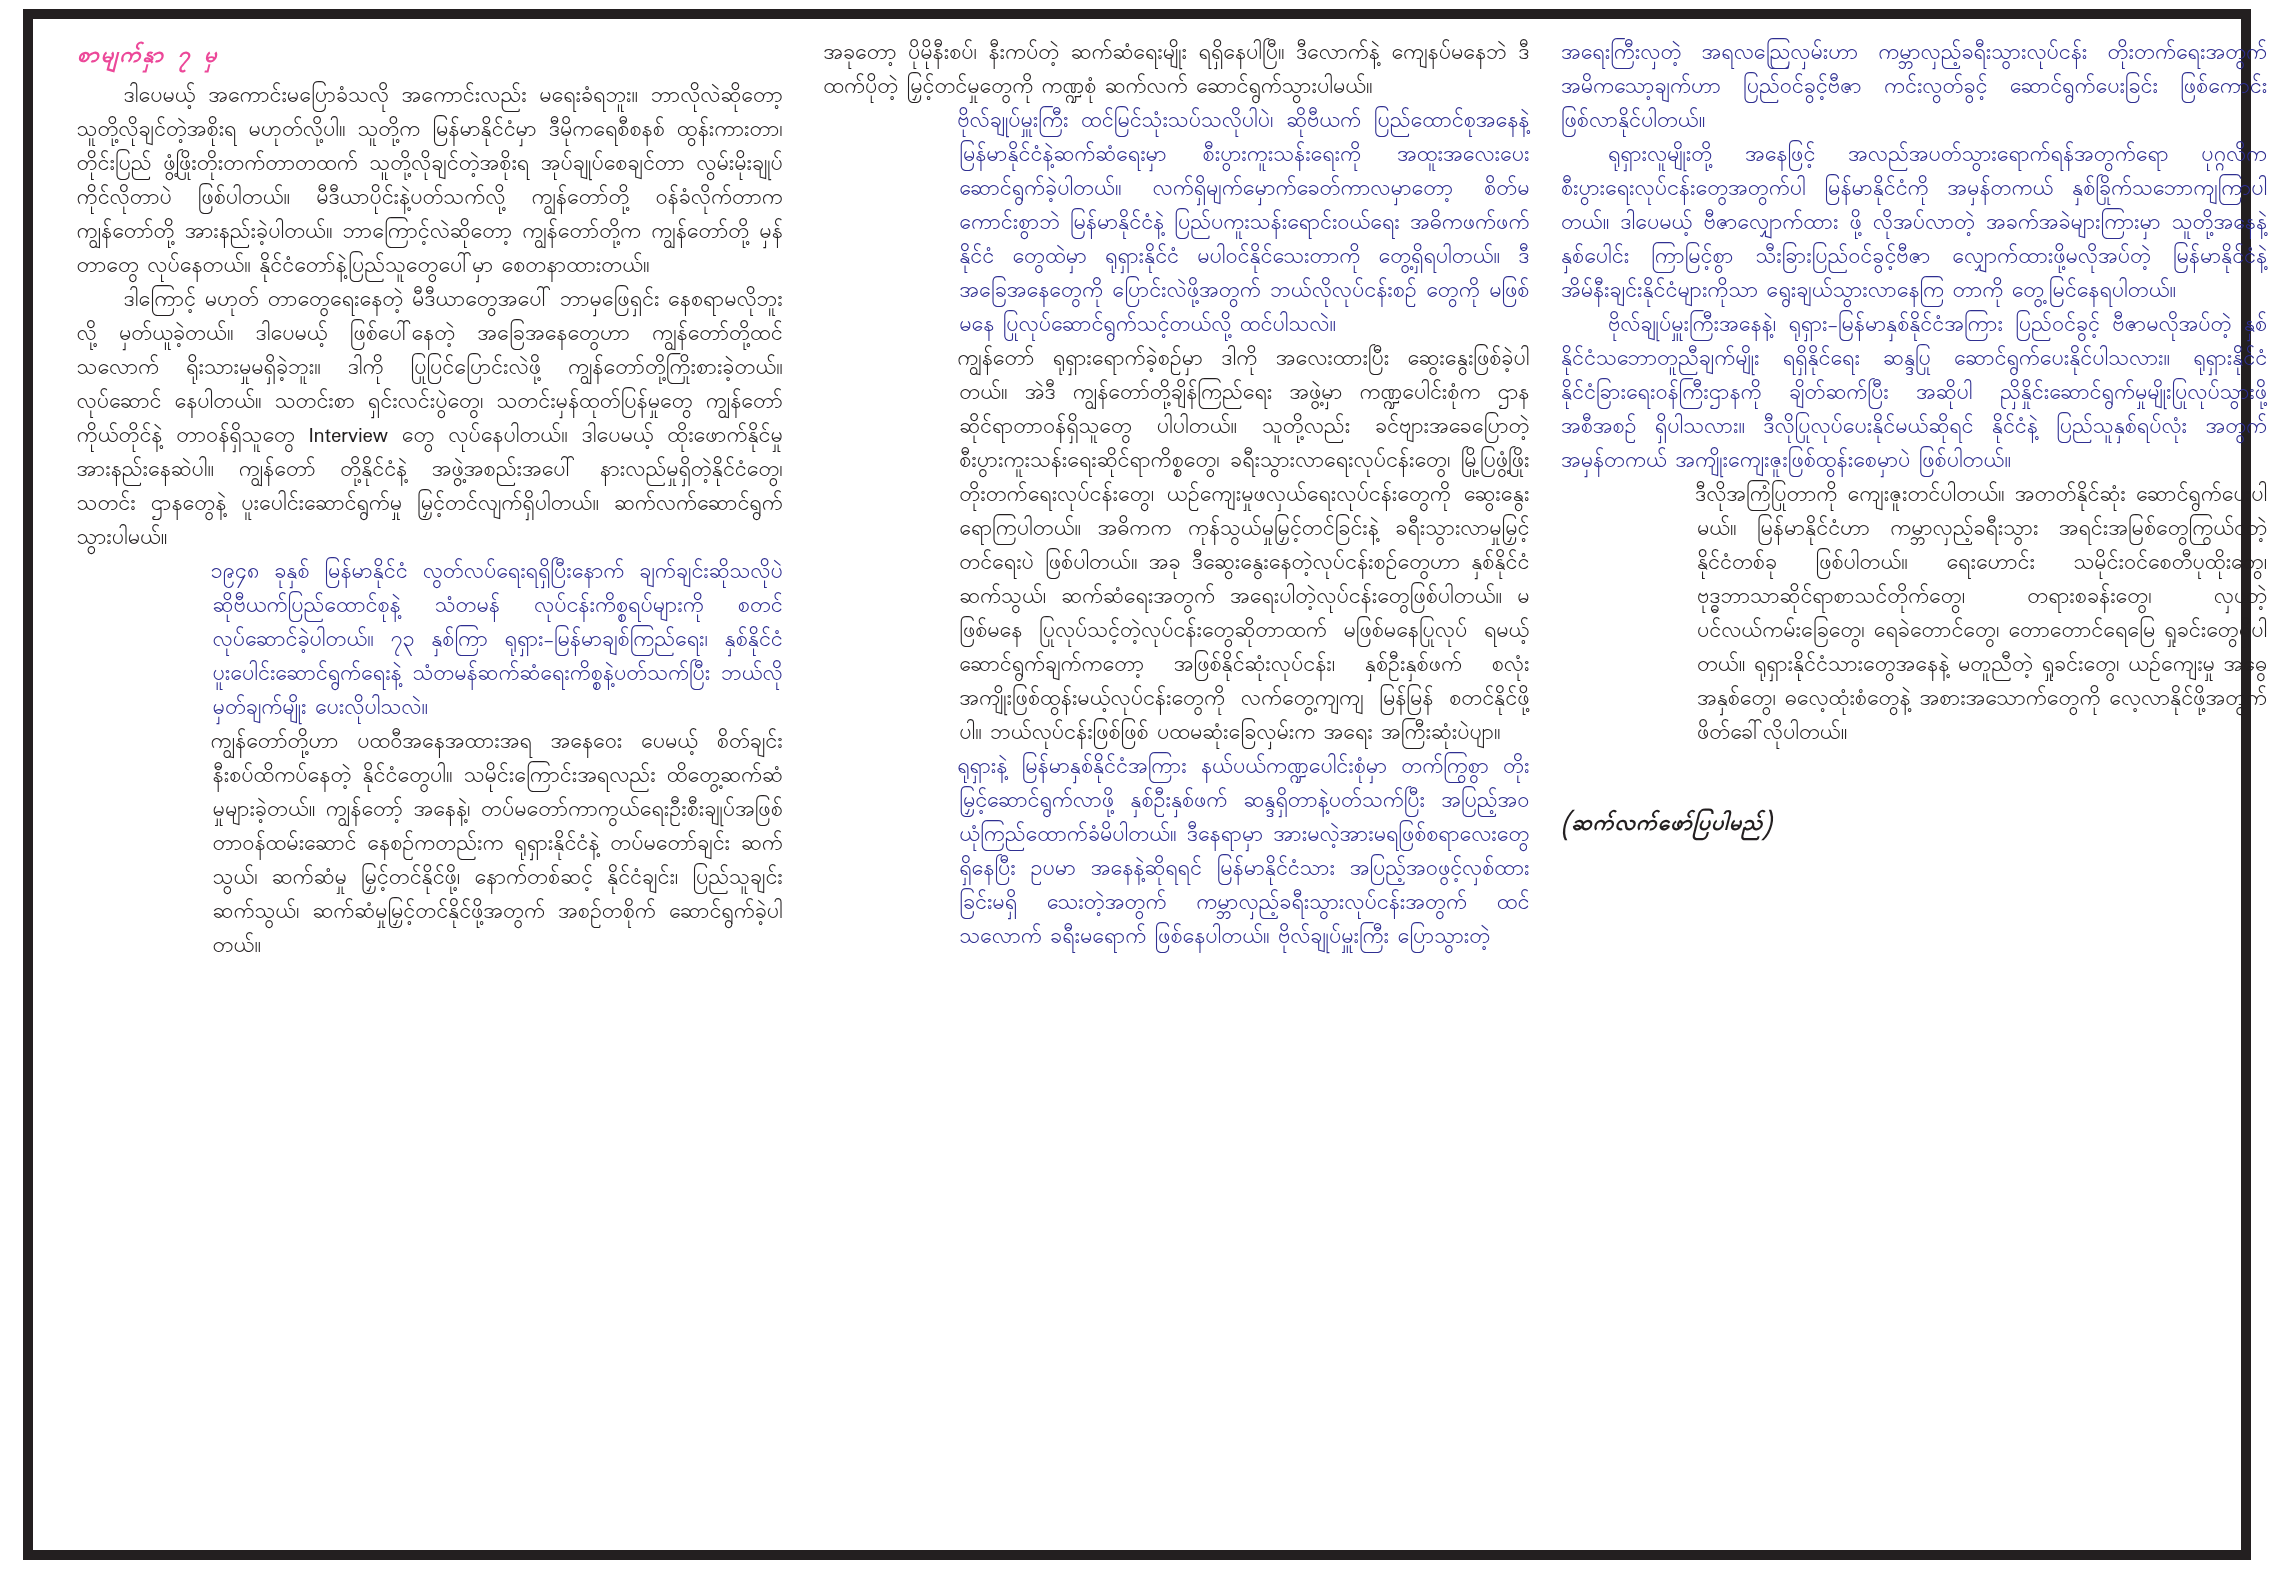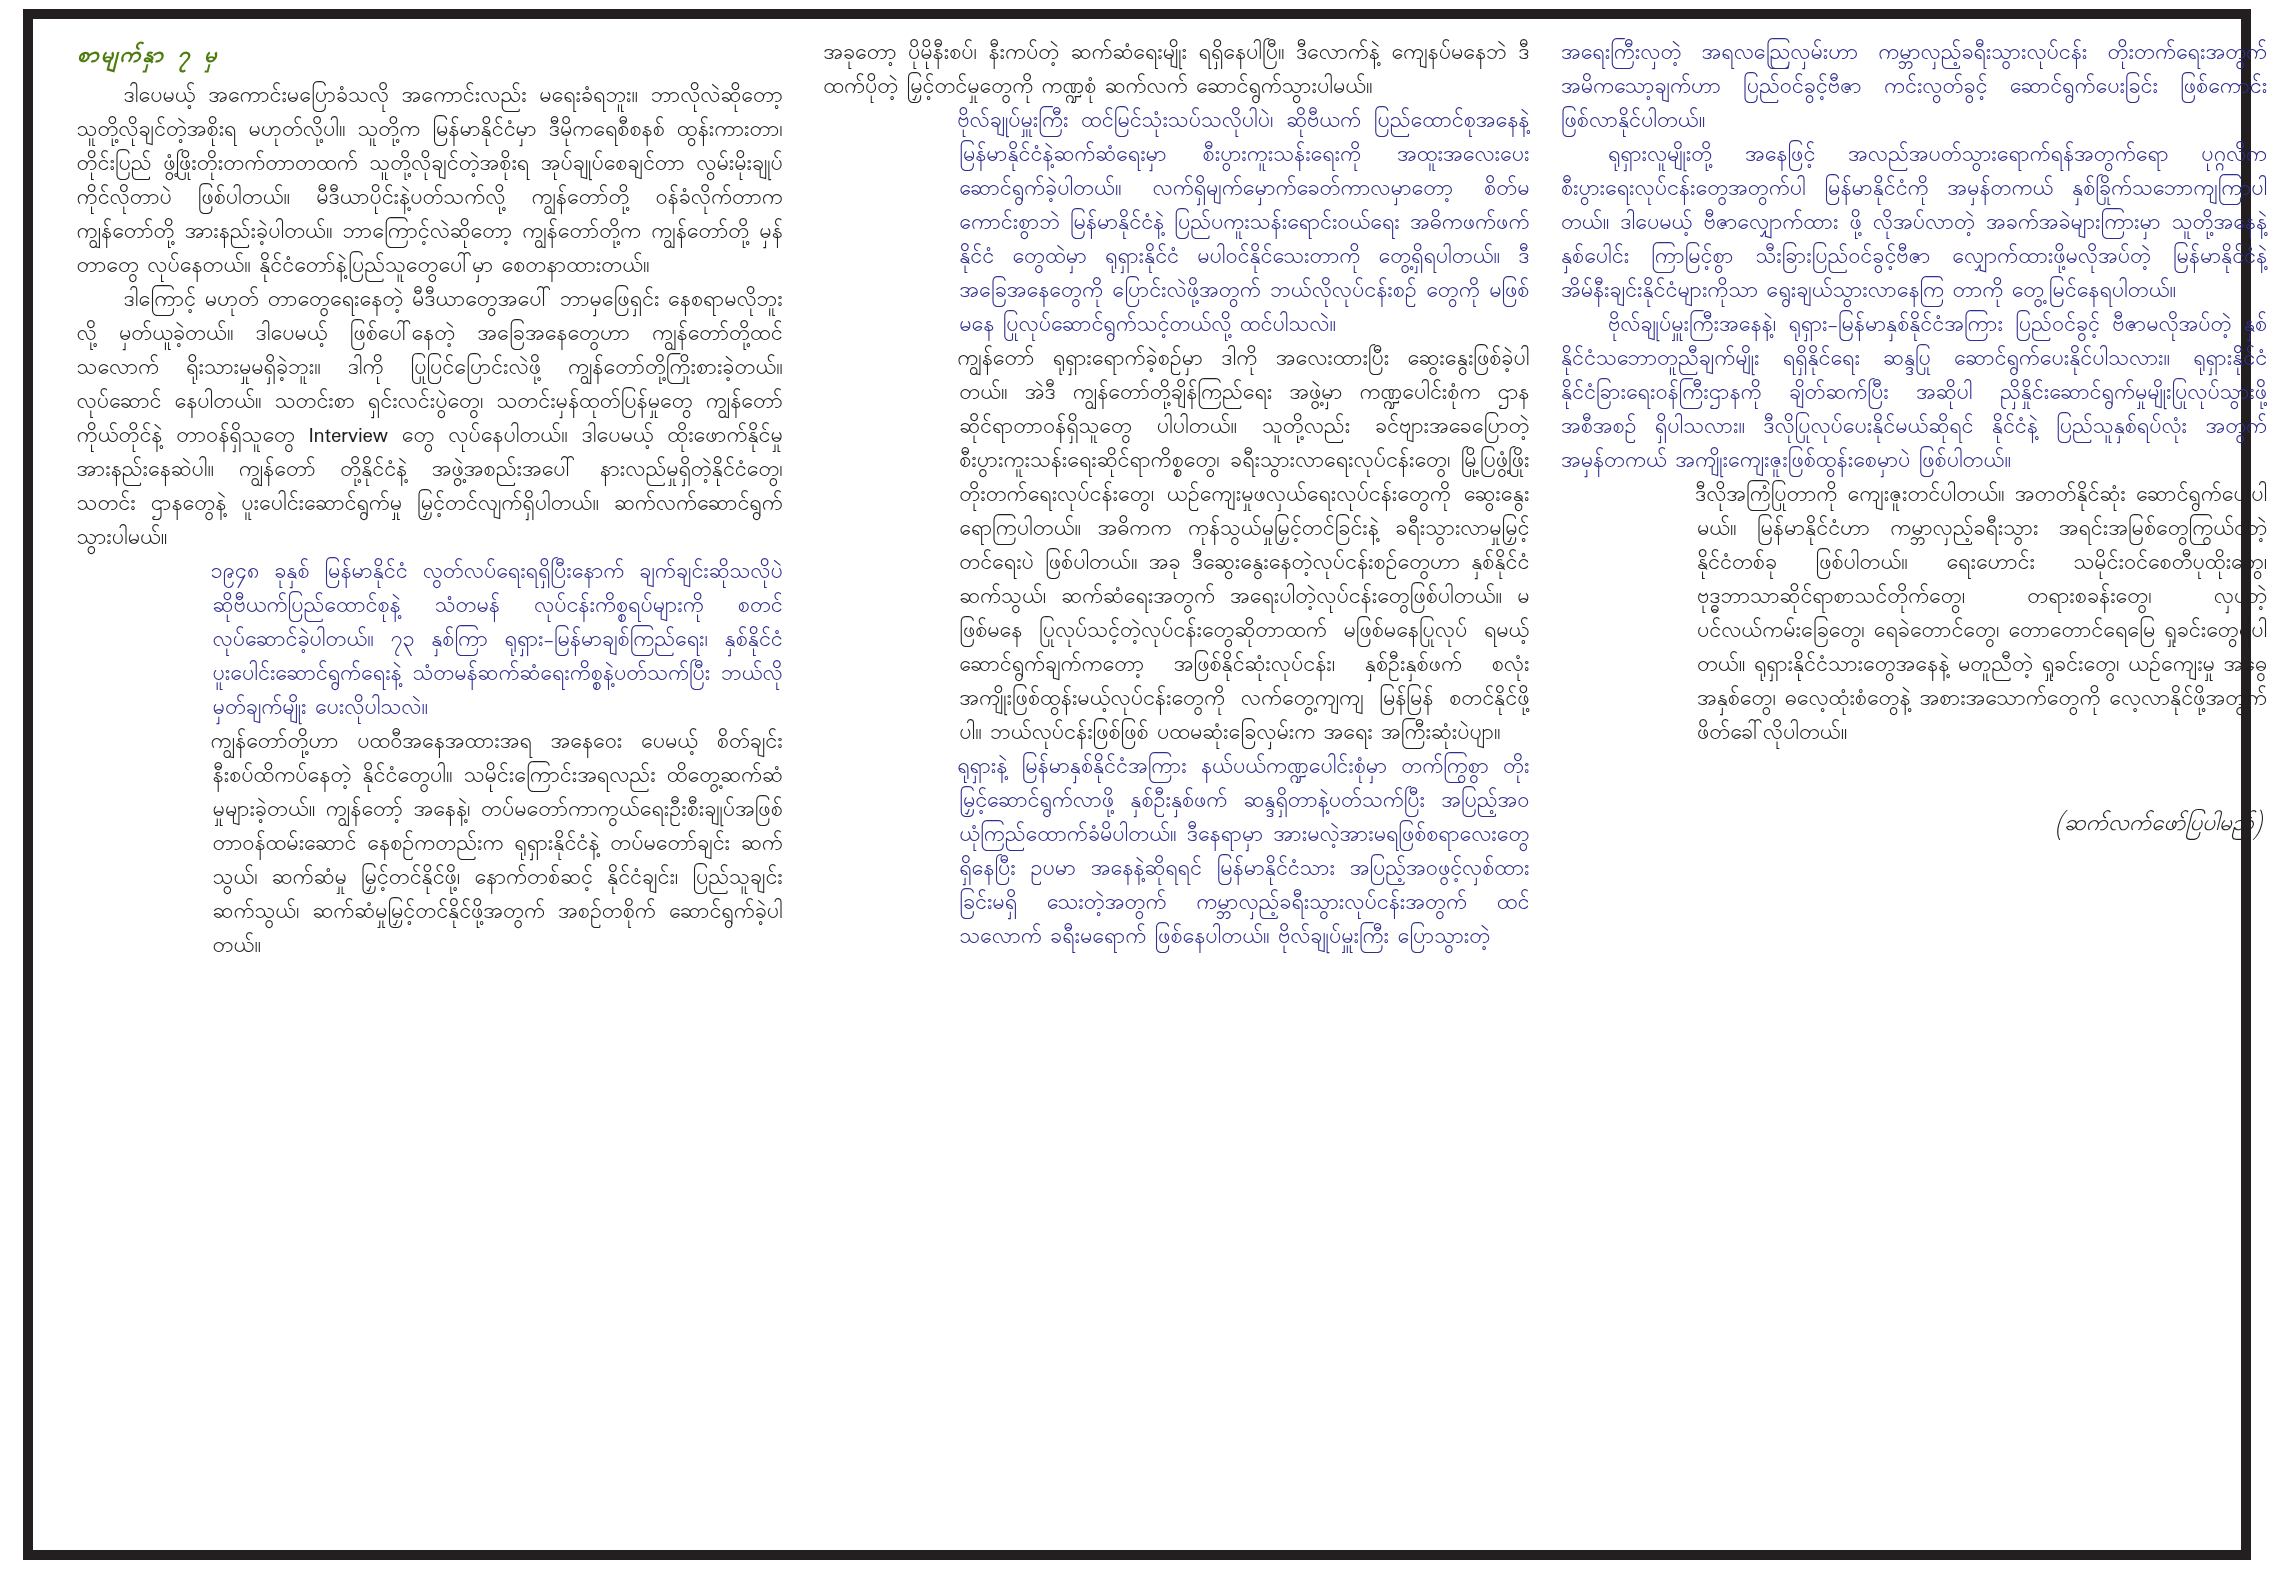--- a/index.html
+++ b/index.html
@@ -72,37 +72,36 @@
     padding-left: 136px;
     text-indent: -136px;
   }
   p.hang.blue { color: #2f2f91; }
 
   .kicker {
     font-style: italic;
     font-weight: bold;
     font-size: 23px;
     line-height: 38px;
-    color: #4d7c0f;
+    color: #ec4899;
     margin: 0 0 4.5px 0;
     text-align: left;
     letter-spacing: 0.8px;
   }
   .qa-label {
     font-weight: bold;
     display: inline-block;
     min-width: 72px;
   }
   .qa-dash { display: inline-block; min-width: 62px; }
 
   .footer-note {
     margin-top: 56px;
-    text-align: right;
     font-style: italic;
-    font-weight: normal;
+    font-weight: bold;
     font-size: 22.6px;
     line-height: 35px;
     color: #231f20;
     padding-right: 4.5px;
   }
 </style>
 </head>
 <body>
 
 <div class="page">

